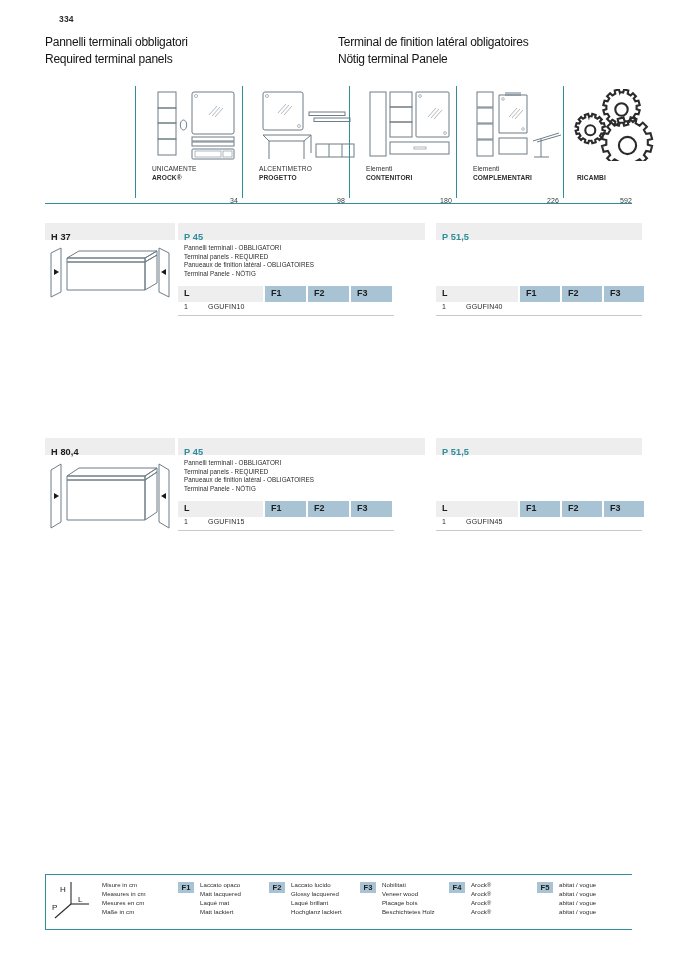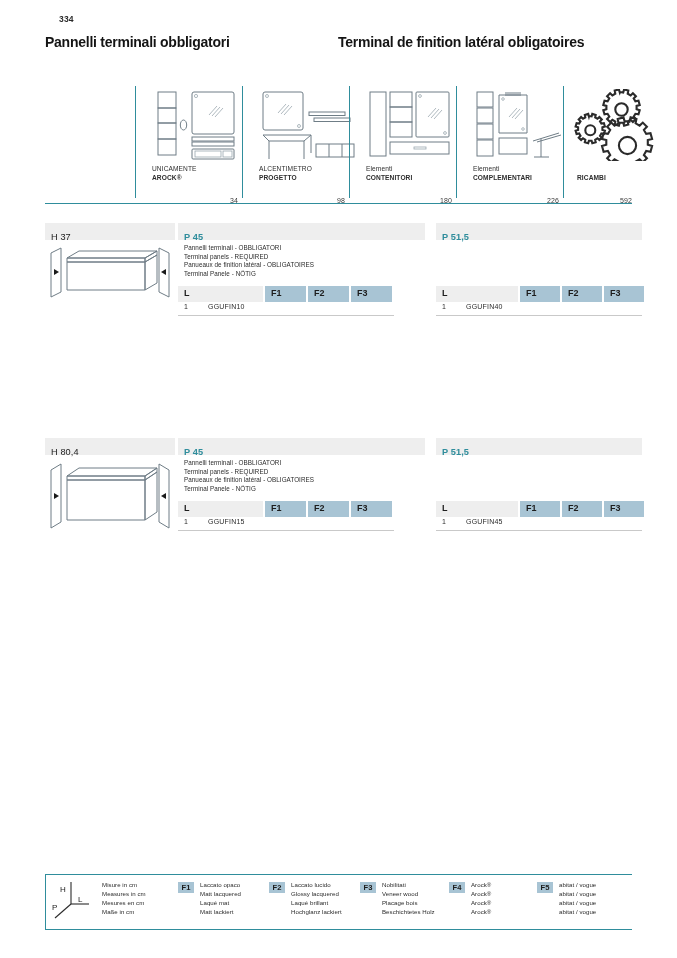--- a/index.html
+++ b/index.html
@@ -15,21 +15,21 @@
   .page-number{
     position:absolute;left:59px;top:14px;
     font-size:8.5px;font-weight:700;color:#2a2a2a;letter-spacing:.2px;
   }
 
   
   .title-block{position:absolute;top:34px;}
   .title-left{left:45px;}
   .title-right{left:338px;}
   .title-line{
-    font-size:14px;font-weight:700;line-height:16.5px;
+    font-size:12px;font-weight:400;line-height:16.5px;
     letter-spacing:-.25px;color:#141414;white-space:nowrap;
   }
 
   
   .nav-strip{position:absolute;left:45px;top:86px;width:587px;height:118px;}
   .nav-rule{
     position:absolute;left:0;width:587px;height:1px;background:#2f8d9c;top:117px;
   }
   .nav-cats{position:absolute;left:0;top:0;width:587px;height:118px;}
   .nav-cat{
@@ -60,21 +60,21 @@
   .block{position:absolute;left:45px;width:587px;}
   .col{position:absolute;top:0;}
   .col-left{left:0;width:130px;}
   .col-mid{left:133px;width:247px;}
   .col-right{left:391px;width:206px;}
 
   .hdr{
     height:17px;background:#eeeeee;box-sizing:border-box;
     padding:3px 0 0 6px;
   }
-  .hdr-h{font-size:9.2px;font-weight:400;color:#1d1d1d;letter-spacing:.1px;}
+  .hdr-h{font-size:9.2px;font-weight:700;color:#1d1d1d;letter-spacing:.1px;}
   .hdr-p{font-size:9.2px;font-weight:700;color:#2f8d9c;letter-spacing:.1px;}
 
   .drawing{position:absolute;left:0;top:22px;width:130px;}
 
   .desc{
     position:absolute;left:6px;top:21px;
     font-size:6.3px;line-height:8.6px;color:#2b2b2b;letter-spacing:.05px;
     white-space:nowrap;
   }
 
@@ -123,23 +123,25 @@
 </style>
 </head>
 <body>
 
 <div class="page">
 
   <div class="page-number">334</div>
 
   <div class="title-block title-left">
     <div class="title-line">Pannelli terminali obbligatori</div>
+    <div class="title-line">Required terminal panels</div>
   </div>
   <div class="title-block title-right">
     <div class="title-line">Terminal de finition latéral obligatoires</div>
+    <div class="title-line">Nötig terminal Panele</div>
   </div>
 
   <div class="nav-strip">
     <div class="nav-rule"></div>
     <div class="nav-cats">
 
       <div class="nav-cat" style="left:90px;width:107px;">
         <div class="vrule"></div>
         <div class="nav-art">
           <svg class="art" width="110" height="72" viewBox="0 0 110 72">

